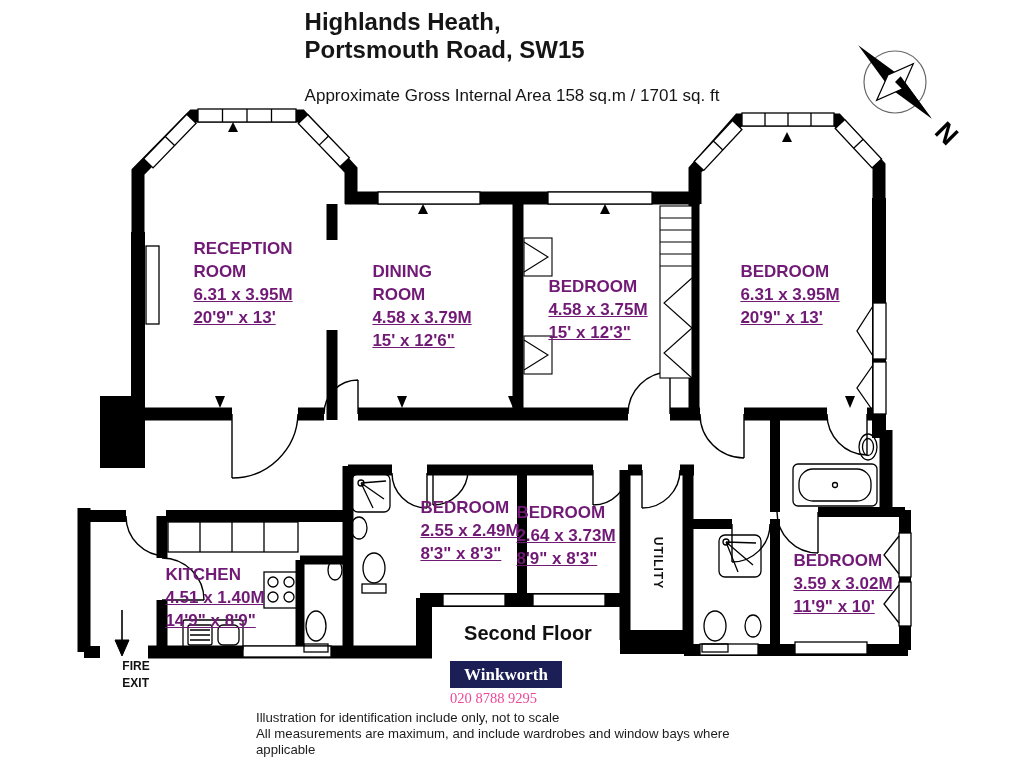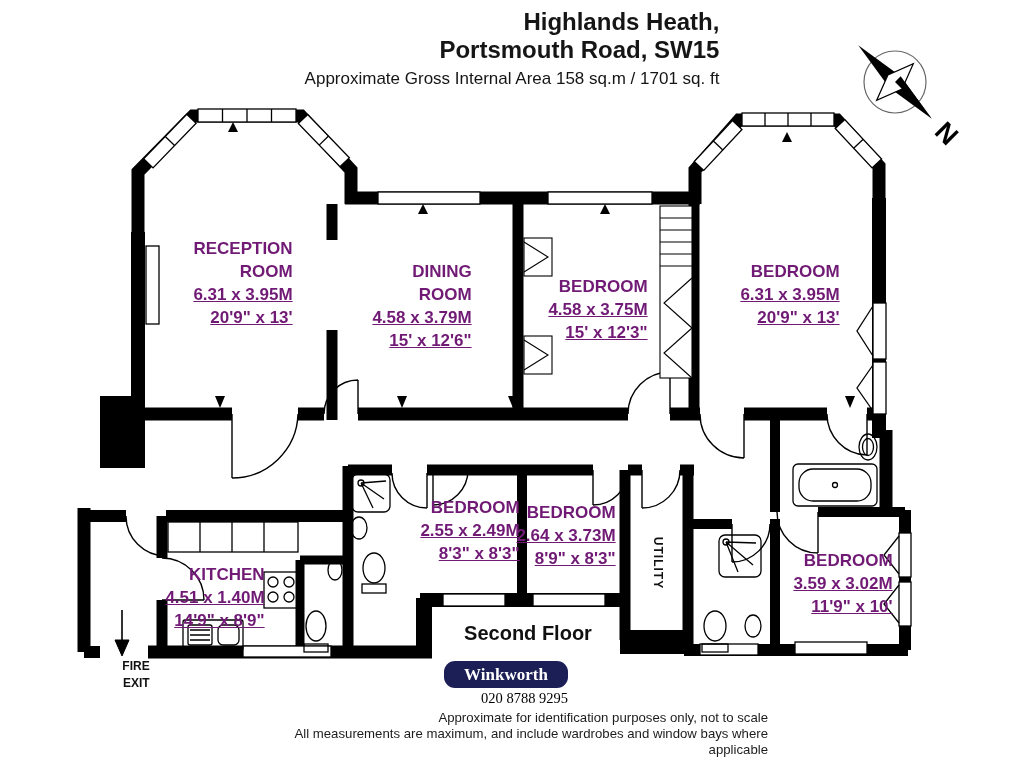--- a/index.html
+++ b/index.html
@@ -1,32 +1,32 @@
 <!DOCTYPE html>
 <html><head>
 <meta charset="utf-8">
 <style>
   html,body{margin:0;padding:0;background:#fff;}
   .page{position:relative;width:1024px;height:768px;background:#fff;overflow:hidden;
         font-family:"Liberation Sans", sans-serif;color:#111;}
   svg{position:absolute;left:0;top:0;}
   .abs{position:absolute;}
-  .ctr{transform:translateX(-50%);text-align:right;}
+  .ctr{transform:translateX(-50%);text-align:left;}
   .hdr-title{font-size:24px;font-weight:bold;line-height:1.18;color:#151515;}
-  .hdr-sub{font-size:17px;color:#151515;margin-top:4px;}
+  .hdr-sub{font-size:17px;color:#151515;margin-top:21px;}
   .room-label{font-size:17px;font-weight:bold;line-height:1.36;color:#701a75;white-space:nowrap;}
   .room-name{white-space:pre-line;display:block;}
   .rl-metric,.rl-imperial{display:block;text-decoration:underline;}
   .fire-label{font-size:12px;font-weight:bold;line-height:1.45;}
   .utility-label{font-size:12px;font-weight:bold;letter-spacing:1px;
                  transform:translate(-50%,-50%) rotate(90deg);}
   .floor-label{font-size:20px;font-weight:bold;}
-  .logo-box{width:124px;height:27px;background:#1b1f55;display:flex;align-items:center;justify-content:center;border-radius:11px;}
+  .logo-box{width:112px;height:27px;background:#1b1f55;display:flex;align-items:center;justify-content:center;}
   .logo-text{font-family:"Liberation Serif", serif;font-weight:bold;font-size:17px;color:#fff;}
-  .logo-phone{font-family:"Liberation Serif", serif;font-size:14.5px;color:#000000;margin-top:2px;}
+  .logo-phone{font-family:"Liberation Serif", serif;font-size:14.5px;color:#ec4899;margin-top:2px;}
   .footer{font-size:13.2px;line-height:1.22;color:#1c1c1c;}
 </style>
 </head>
 <body>
 
 <div class="page">
 
   <svg width="1024" height="768" viewBox="0 0 1024 768">
 
     <g stroke="#000" fill="none" stroke-linejoin="miter">
@@ -290,17 +290,17 @@
   <div class="abs ctr floor-label" style="left:528px;top:622px;">Second Floor</div>
 
   <div class="abs ctr" style="left:506px;top:661px;">
     <div class="logo-box" style="background: rgb(27, 31, 85);">
       <span class="logo-text">Winkworth</span>
     </div>
     <div class="logo-phone">020 8788 9295</div>
   </div>
 
   <div class="abs ctr footer" style="left:512px;top:710px;">
-    <div>Approximate for identification purposes only, not to scale</div>
+    <div>Illustration for identification include only, not to scale</div>
     <div>All measurements are maximum, and include wardrobes and window bays where applicable</div>
   </div>
 
 </div>
 
 </body></html>

